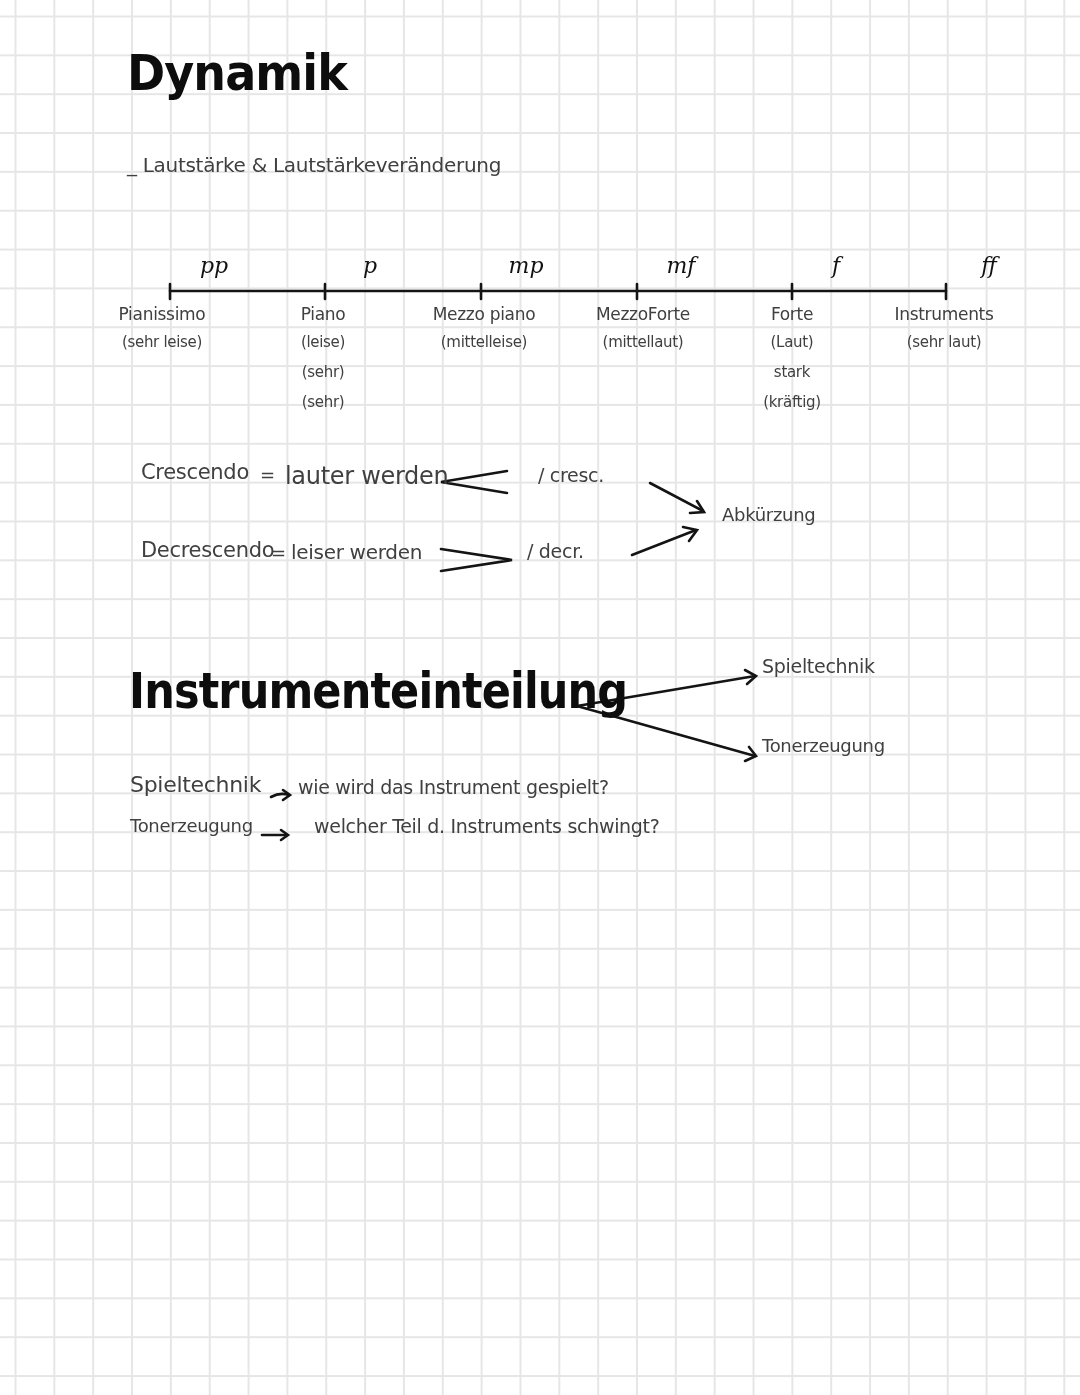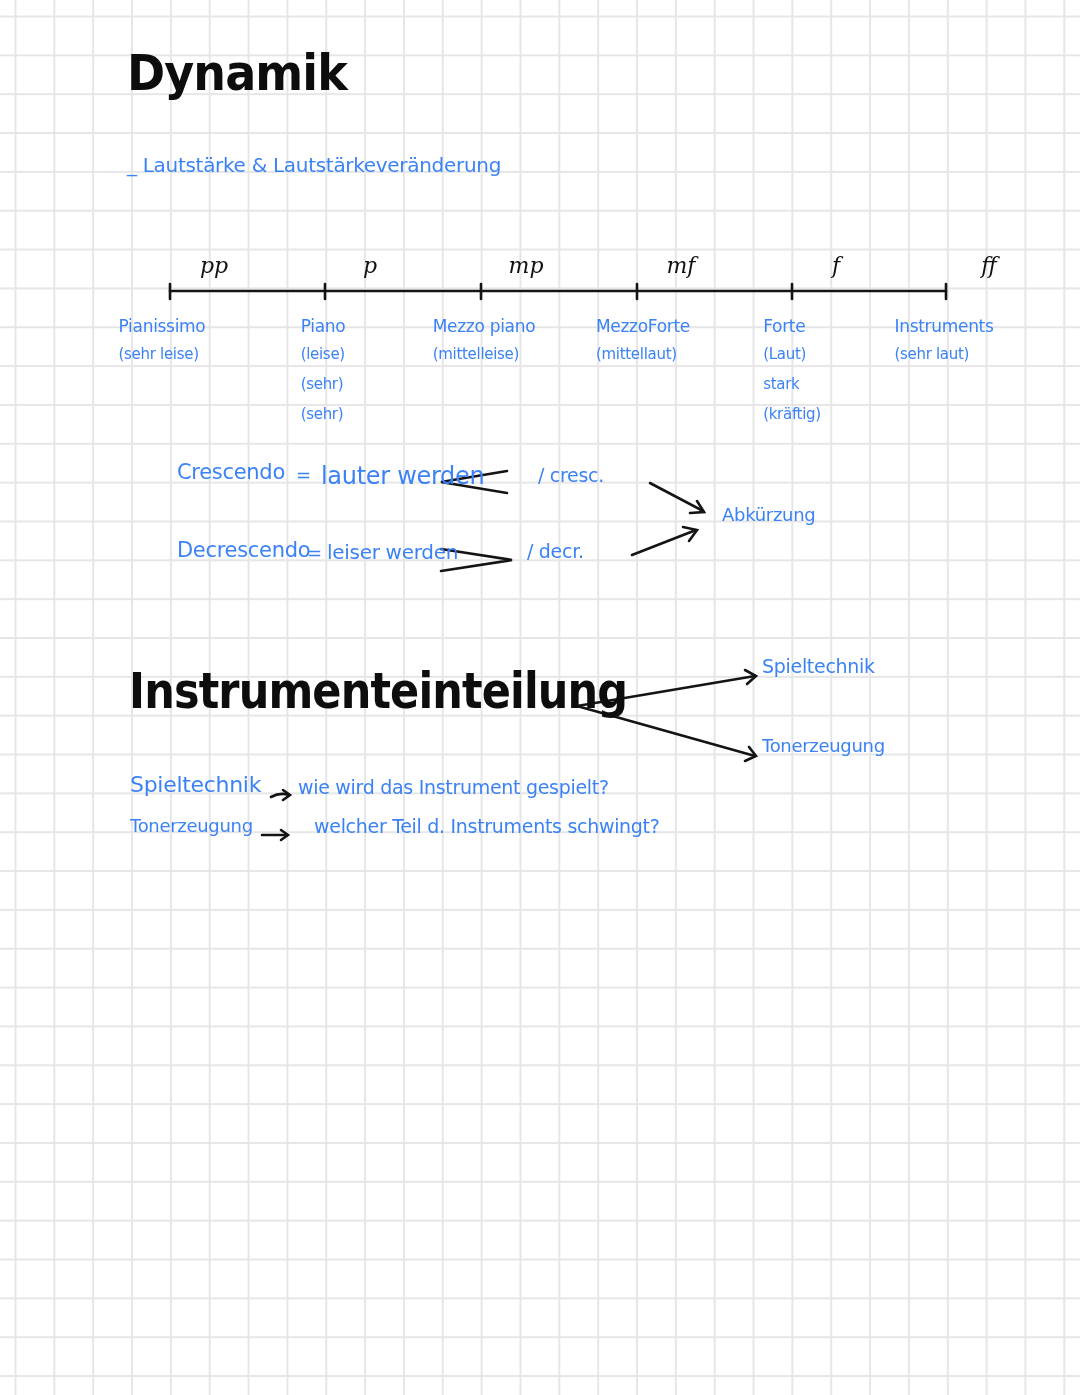--- a/index.html
+++ b/index.html
@@ -8,31 +8,31 @@
     background-color: #ffffff;
     background-image:
       linear-gradient(to right, #e6e6e6 1.5px, transparent 1.5px),
       linear-gradient(to bottom, #e6e6e6 1.5px, transparent 1.5px);
     background-size: 38.85px 38.85px;
     background-position: 14.5px 15.5px;
     font-family: "DejaVu Sans", sans-serif;
     color: #111;
   }
   .abs { position: absolute; white-space: nowrap; line-height: 1; }
-  .hand { font-family: "DejaVu Sans", sans-serif; font-weight: normal; color: #3b82f6; letter-spacing: -0.3px; }
+  .hand { font-family: "DejaVu Sans", sans-serif; font-weight: normal; color: #404040; letter-spacing: -0.3px; }
   .title { font-family: "DejaVu Sans", sans-serif; font-weight: bold; color: #0d0d0d; letter-spacing: -1px; }
   .title.dyn { left: 127px; top: 48px; font-size: 50px; transform: scaleX(0.92); transform-origin: left top; }
   .title.inst { left: 129px; top: 666px; font-size: 50px; transform: scaleX(0.86); transform-origin: left top; }
   .subtitle { left: 127px; top: 155px; font-size: 20px; }
   .dyn-symbol { font-family: "DejaVu Serif", serif; font-style: italic; font-size: 22px; top: 255px; transform: translateX(-50%); margin-left: 44px; }
-  .dyn-col { position: absolute; top: 316px; transform: translateX(-50%); }
+  .dyn-col { position: absolute; top: 304px; transform: translateX(-50%); text-align: center; }
   .dyn-col .name { font-size: 17px; display: block; white-space: nowrap; }
   .dyn-col .desc { font-size: 15px; display: block; white-space: nowrap; margin-top: 9px; }
   .dyn-col .desc + .desc { margin-top: 12px; }
-  .row-text { font-size: 21px; margin-left: 36px; }
+  .row-text { font-size: 21px; }
   .abbr { font-size: 19px; }
   .line-text { font-size: 19px; }
   svg.overlay { position: absolute; left: 0; top: 0; pointer-events: none; }
 </style>
 </head>
 <body>
 
 <svg class="overlay" width="1080" height="1395">
   <g stroke="#141414" stroke-width="2.6" stroke-linecap="round" fill="none">
 

